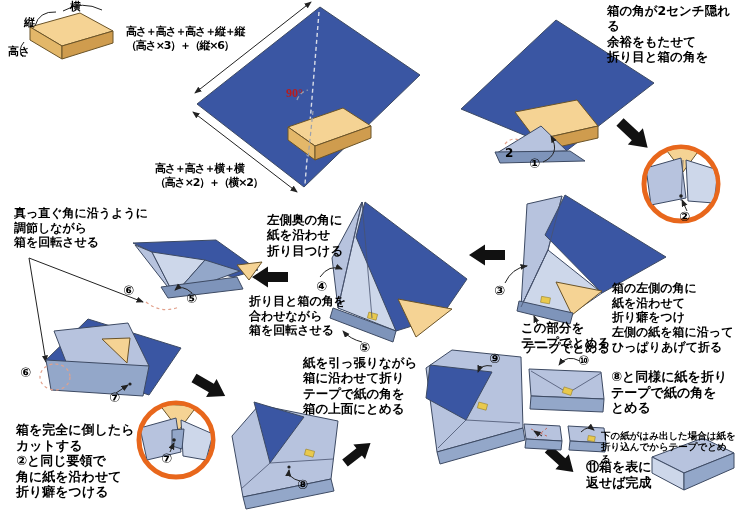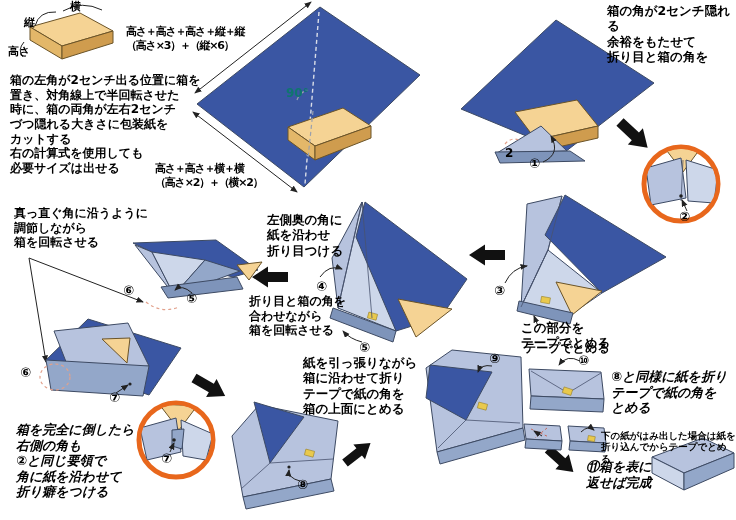--- a/index.html
+++ b/index.html
@@ -5,26 +5,26 @@
   :root{
     --paper-front:#3a56a3; --paper-back:#b7c3de; --box-top:#f5d394;
     --highlight-ring:#e8671c; --tape-yellow:#e9c94d; --arrow-black:#111111; --ink:#000000;
   }
   html,body{margin:0;padding:0;background:#ffffff;}
   #stage{position:relative;width:736px;height:520px;overflow:hidden;background:#fff;
          font-family:"DejaVu Sans","Liberation Sans",sans-serif;}
   #gfx{position:absolute;left:0;top:0;}
   .t{position:absolute;white-space:pre-line;font-weight:700;font-size:12px;line-height:1.22;color:var(--ink);}
   .sz125{font-size:12.5px;}
-  .sz13{font-size:13px;line-height:1.2;font-style:italic;}
+  .sz13{font-size:13px;line-height:1.2;}
   .sz11{font-size:11px;}
   .sz95{font-size:9.5px;line-height:1.2;}
   .formula{font-size:11px;letter-spacing:-1.2px;line-height:1.3;}
   .mk{position:absolute;font-weight:700;font-size:13px;color:var(--ink);line-height:1;}
-  .gray{color:#0f766e;}
+  .gray{color:#b91c1c;font-family:Liberation Serif, serif;}
   
   .f-blue{fill:var(--paper-front);}
   .f-lb{fill:var(--paper-back);}
   .f-lb2{fill:#cdd7ea;}
   .f-lb3{fill:#93a7c9;}
   .f-strip{fill:#7e94ba;}
   .f-tan{fill:var(--box-top);}
   .f-tan2{fill:#e3b769;}
   .f-tan3{fill:#cf9c4e;}
   .f-tape{fill:var(--tape-yellow);stroke:#9a832c;stroke-width:.6;}
@@ -216,41 +216,39 @@
     <polygon class="f-lb o" points="652,457 703,438 734,453 684,473"></polygon>
     <polygon class="f-lb2 o" points="652,457 684,473 684,490 652,473"></polygon>
     <polygon class="f-lb3 o" points="684,473 734,453 734,468 684,490"></polygon>
   </g>
 </svg>
 
 <div class="t sz11" style="left:24px;top:16px">縦</div>
 <div class="t sz11" style="left:70px;top:0px">横</div>
 <div class="t sz11" style="left:8px;top:45px">高さ</div>
 
-<div class="t" style="left:10px;top:73px">箱の左角が2センチ出る位置に箱を
-置き、対角線上で半回転させた
-時に、箱の両角が左右2センチ
-づつ隠れる大きさに包装紙を
-カットする
-右の計算式を使用しても
-必要サイズは出せる</div>
 <div class="t formula" style="left:126px;top:25px">高さ＋高さ＋高さ＋縦＋縦
 （高さ×3）＋（縦×6）</div>
 <div class="t formula" style="left:155px;top:162px">高さ＋高さ＋横＋横
 （高さ×2）＋（横×2）</div>
 <div class="t gray" style="left:286px;top:86px">90°</div>
 
 <div class="t sz125" style="left:607px;top:3px">箱の角が2センチ隠れる
 余裕をもたせて
 折り目と箱の角を</div>
 
 <div class="t" style="left:505px;top:146px">2</div>
 <div class="mk" style="left:529px;top:157px">①</div>
 <div class="mk" style="left:679px;top:210px">②</div>
 
+<div class="t" style="left:612px;top:281px">箱の左側の角に
+紙を沿わせて
+折り癖をつけ
+左側の紙を箱に沿って
+ひっぱりあげて折る</div>
 <div class="t sz125" style="left:521px;top:320px">この部分を
 テープでとめる</div>
 <div class="mk" style="left:494px;top:284px">③</div>
 
 <div class="t sz125" style="left:267px;top:212px">左側奥の角に
 紙を沿わせ
 折り目つける</div>
 <div class="mk" style="left:316px;top:280px">④</div>
 <div class="mk" style="left:359px;top:341px">⑤</div>
 <div class="t" style="left:249px;top:294px">折り目と箱の角を
@@ -259,21 +257,21 @@
 
 <div class="t" style="left:14px;top:206px">真っ直ぐ角に沿うように
 調節しながら
 箱を回転させる</div>
 <div class="mk" style="left:123px;top:284px">⑥</div>
 <div class="mk" style="left:186px;top:292px">⑤</div>
 
 <div class="mk" style="left:20px;top:366px">⑥</div>
 <div class="mk" style="left:109px;top:391px">⑦</div>
 <div class="t sz13" style="left:16px;top:422px">箱を完全に倒したら
-右側の角も
+カットする
 ②と同じ要領で
 角に紙を沿わせて
 折り癖をつける</div>
 <div class="mk" style="left:161px;top:452px">⑦</div>
 
 <div class="t sz125" style="left:303px;top:355px">紙を引っ張りながら
 箱に沿わせて折り
 テープで紙の角を
 箱の上面にとめる</div>
 <div class="mk" style="left:297px;top:478px">⑧</div>

